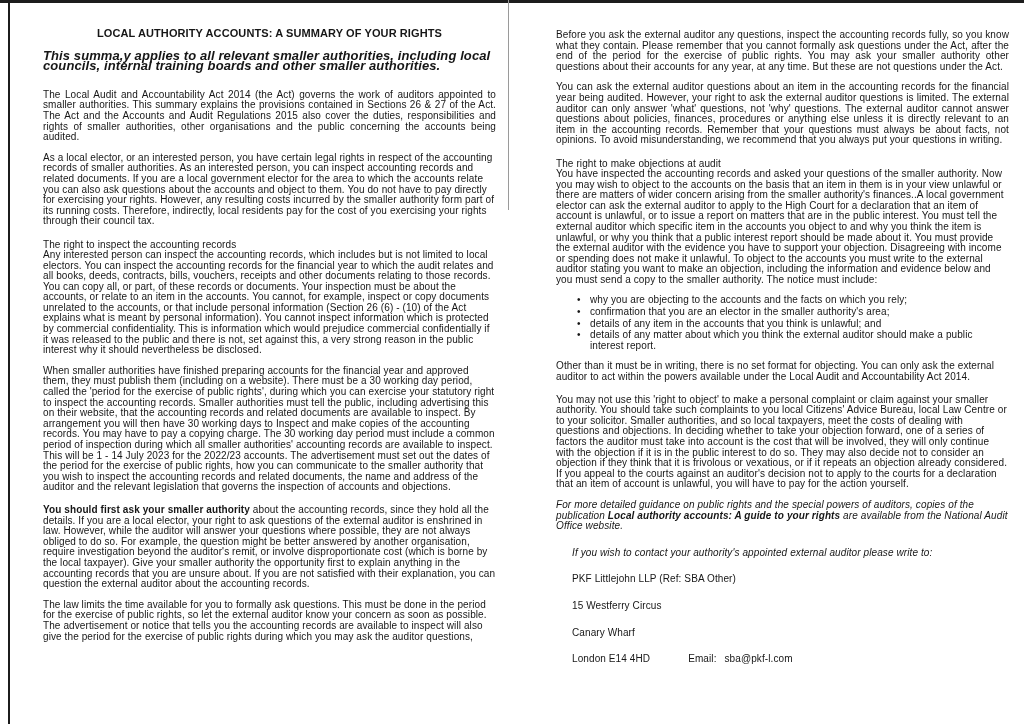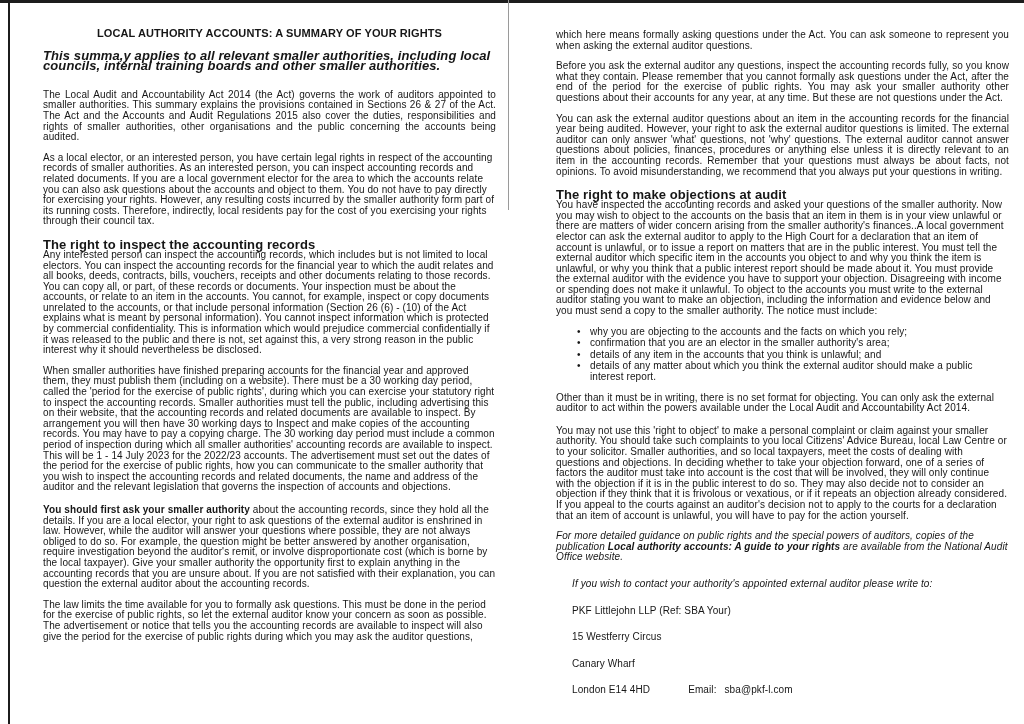--- a/index.html
+++ b/index.html
@@ -52,22 +52,22 @@
   }
   p { margin: 0 0 10px 0; }
   .just { text-align: justify; }
   .intro {
     font-weight: bold;
     font-style: italic;
     font-size: 13px;
     margin-bottom: 18px;
   }
   h2 {
-    font-size: 13px;
-    font-weight: bold;
+    font-size: 10px;
+    font-weight: normal;
     margin: 0;
     padding: 0;
     line-height: 11px;
   }
   .heading-block { margin-top: 12px; }
   ul.notice-list {
     margin: 0 0 10px 0;
     padding: 0 0 0 34px;
     list-style: none;
   }
@@ -111,21 +111,20 @@
   <p>When smaller authorities have finished preparing accounts for the financial year and approved them, they must publish them (including on a website). There must be a 30 working day period, called the 'period for the exercise of public rights', during which you can exercise your statutory right to inspect the accounting records. Smaller authorities must tell the public, including advertising this on their website, that the accounting records and related documents are available to inspect. By arrangement you will then have 30 working days to Inspect and make copies of the accounting records. You may have to pay a copying charge. The 30 working day period must include a common period of inspection during which all smaller authorities' accounting records are available to inspect. This will be 1 - 14 July 2023 for the 2022/23 accounts. The advertisement must set out the dates of the period for the exercise of public rights, how you can communicate to the smaller authority that you wish to inspect the accounting records and related documents, the name and address of the auditor and the relevant legislation that governs the inspection of accounts and objections.</p>
 
   <div class="heading-block">
     <p><strong>You should first ask your smaller authority</strong><span> about the accounting records, since they hold all the details. If you are a local elector, your right to ask questions of the external auditor is enshrined in law. However, while the auditor will answer your questions where possible, they are not always obliged to do so. For example, the question might be better answered by another organisation, require investigation beyond the auditor's remit, or involve disproportionate cost (which is borne by the local taxpayer). Give your smaller authority the opportunity first to explain anything in the accounting records that you are unsure about. If you are not satisfied with their explanation, you can question the external auditor about the accounting records.</span></p>
   </div>
 
   <p>The law limits the time available for you to formally ask questions. This must be done in the period for the exercise of public rights, so let the external auditor know your concern as soon as possible. The advertisement or notice that tells you the accounting records are available to inspect will also give the period for the exercise of public rights during which you may ask the auditor questions,</p>
 </div>
 
 <div class="col col-right">
-  <p class="just">which here means formally asking questions under the Act. You can ask someone to represent you when asking the external auditor questions.</p>
 
   <p class="just">Before you ask the external auditor any questions, inspect the accounting records fully, so you know what they contain. Please remember that you cannot formally ask questions under the Act, after the end of the period for the exercise of public rights. You may ask your smaller authority other questions about their accounts for any year, at any time. But these are not questions under the Act.</p>
 
   <p class="just">You can ask the external auditor questions about an item in the accounting records for the financial year being audited. However, your right to ask the external auditor questions is limited. The external auditor can only answer 'what' questions, not 'why' questions. The external auditor cannot answer questions about policies, finances, procedures or anything else unless it is directly relevant to an item in the accounting records. Remember that your questions must always be about facts, not opinions. To avoid misunderstanding, we recommend that you always put your questions in writing.</p>
 
   <div class="heading-block">
     <h2>The right to make objections at audit</h2>
     <p>You have inspected the accounting records and asked your questions of the smaller authority. Now you may wish to object to the accounts on the basis that an item in them is in your view unlawful or there are matters of wider concern arising from the smaller authority's finances..A local government elector can ask the external auditor to apply to the High Court for a declaration that an item of account is unlawful, or to issue a report on matters that are in the public interest. You must tell the external auditor which specific item in the accounts you object to and why you think the item is unlawful, or why you think that a public interest report should be made about it.  You must provide the external auditor with the evidence you have to support your objection. Disagreeing with income or spending does not make it unlawful. To object to the accounts you must write to the external auditor stating you want to make an objection, including the information and evidence below and you must send a copy to the smaller authority. The notice must include:</p>
   </div>
 
@@ -139,18 +138,18 @@
   <p>Other than it must be in writing, there is no set format for objecting. You can only ask the external auditor to act within the powers available under the Local Audit and Accountability Act 2014.</p>
 
   <div class="heading-block">
     <p>You may not use this 'right to object' to make a personal complaint or claim against your smaller authority. You should take such complaints to you local Citizens' Advice Bureau, local Law Centre or to your solicitor. Smaller authorities, and so local taxpayers, meet the costs of dealing with questions and objections. In  deciding whether to take your objection forward, one of a series of  factors the auditor must take into account is the cost that will be involved, they will only continue with the objection if it is in the public interest to do so. They may also decide not to consider an objection if they think that it is frivolous or vexatious, or if it repeats an objection already considered. If  you appeal to  the courts against an auditor's decision not to apply to the courts for a declaration that an item of account is unlawful, you will have to pay for the action yourself.</p>
   </div>
 
   <p class="italic"><span>For more detailed guidance on public rights and the special powers of auditors, copies of the publication </span><span class="bold-italic">Local authority accounts: A guide to your rights</span><span> are available from the National Audit Office website.</span></p>
 
   <div>
     <p class="italic contact-line">If you wish to contact your authority's appointed external auditor please write to:</p>
-    <p class="contact-line">PKF Littlejohn LLP (Ref: SBA Your)</p>
+    <p class="contact-line">PKF Littlejohn LLP (Ref: SBA Other)</p>
     <p class="contact-line">15 Westferry Circus</p>
     <p class="contact-line">Canary Wharf</p>
     <p class="contact-line"><span>London E14 4HD</span><span class="email-gap"></span><span>Email:</span><span class="email-val-gap"></span><span>sba@pkf-l.com</span></p>
   </div>
 </div>
 
 </body></html>

